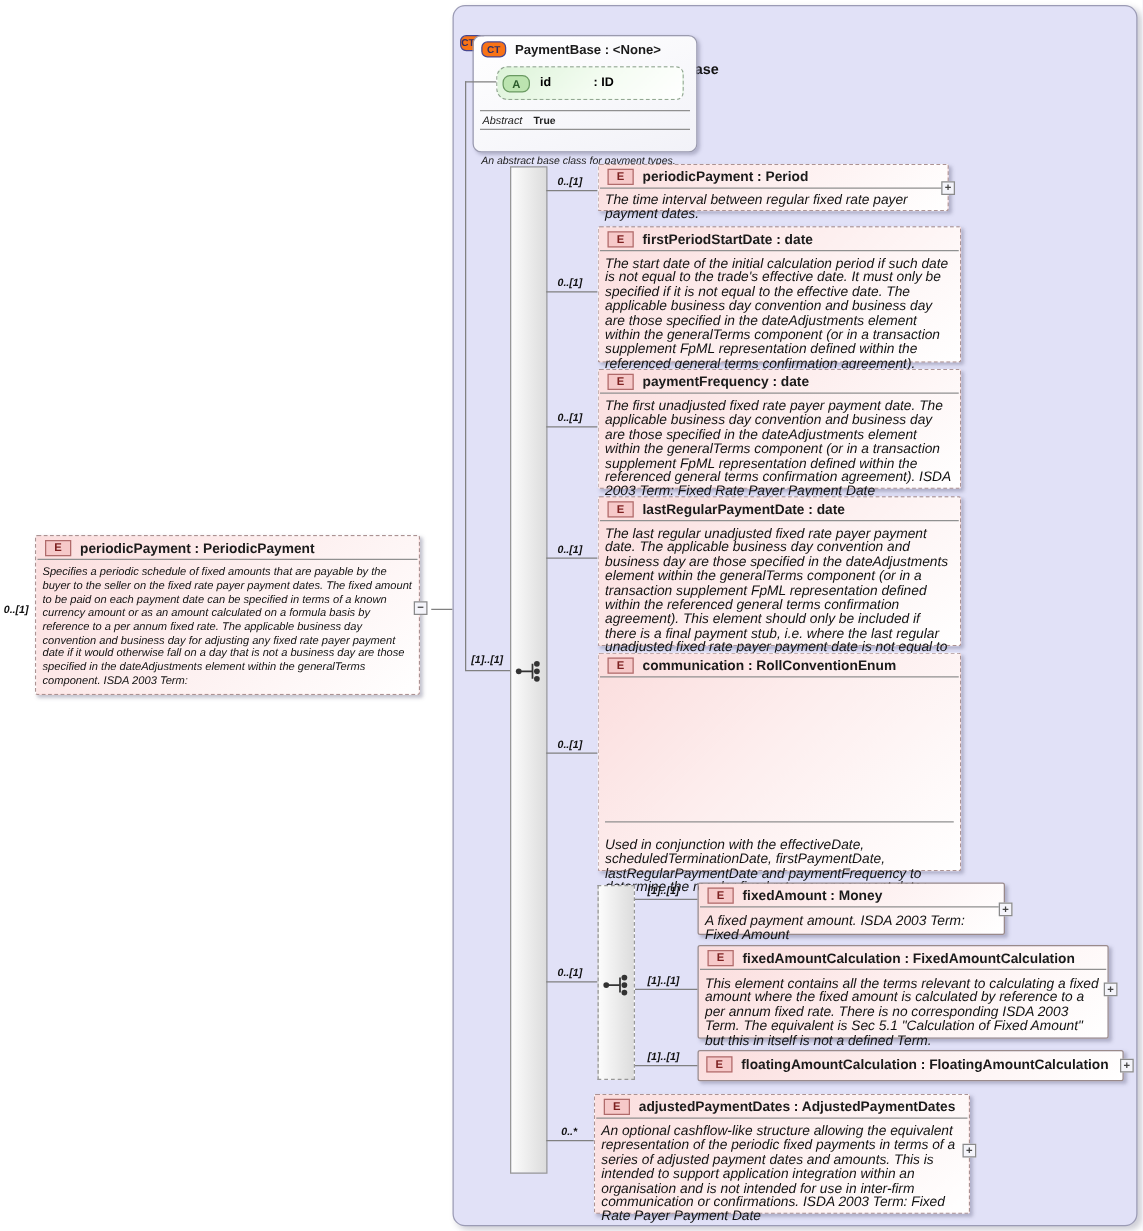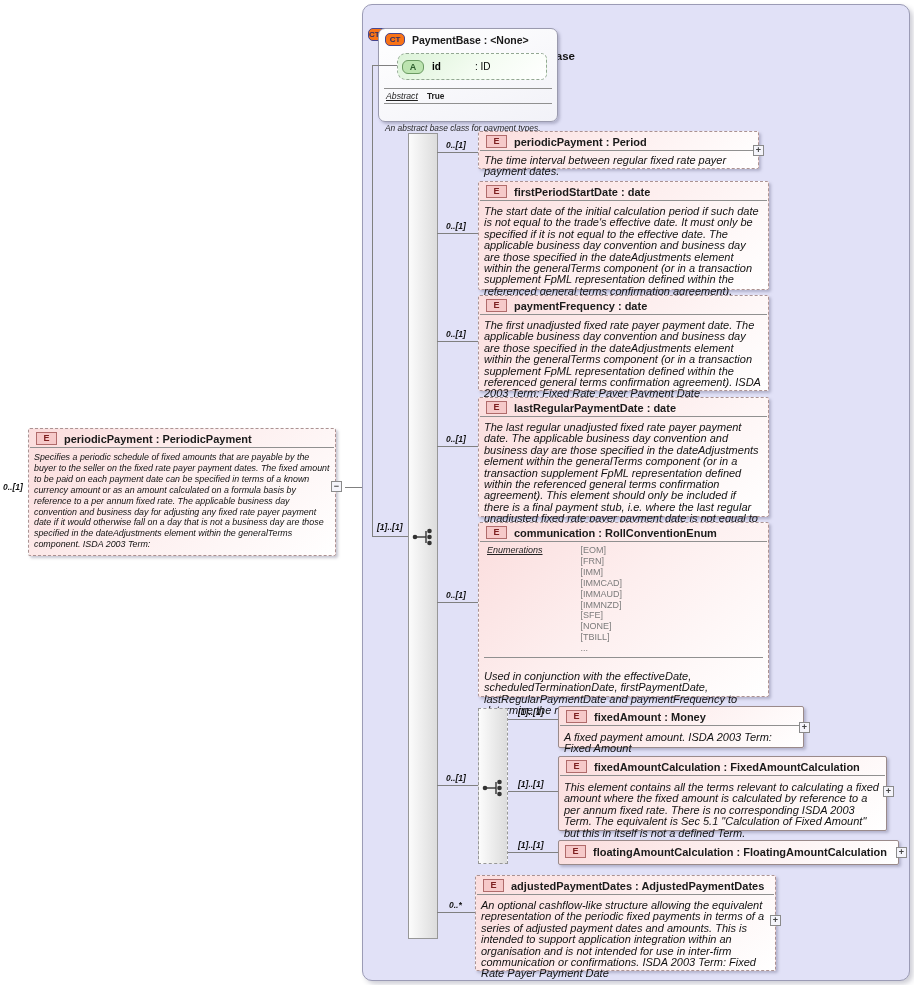--- a/index.html
+++ b/index.html
@@ -68,21 +68,21 @@
     position:absolute; left:18px; top:24px; width:150px; height:27px;
     background:linear-gradient(135deg,#dcf3d8 0%, #f4fcf2 55%, #ffffff 100%);
     border:1px dashed #93a893; border-radius:9px 6px 6px 9px;
     display:flex; align-items:center;
   }
   .a-badge {
     width:22px; height:14px; margin-left:4px; background:#bce4b0;
     border:1px solid #6a9a62; border-radius:6px; color:#2c5c2c;
     font-size:9px; font-weight:bold; text-align:center; line-height:12px; flex:0 0 auto;
   }
-  .facet-label { font-style:italic; font-size:8.7px; color:#222;text-decoration:underline; }
+  .facet-label { font-style:italic; font-size:8.7px; color:#222; }
   .facet-value { font-size:8.3px; font-weight:bold; color:#222; }
 
   .enum-row { display:flex; padding:3px 0 0 8px; }
   .enum-values { display:flex; flex-direction:column; font-size:9px; color:#7b7b7b; line-height:10.9px; margin-left:38px; }
   .title-row { position:absolute; left:368px; top:6px; display:flex; align-items:center; gap:7px; }
   .root-title { font-weight:bold; font-size:11.5px; color:#111;margin-top:44px; }
 </style>
 </head>
 <body>
 
@@ -110,21 +110,21 @@
   </div>
 
   <div class="base-box">
     <div class="el-head" style="padding-top:4px;">
       <span class="ct-badge" style="width:20px;">CT</span>
       <span class="el-title" style="font-size:10.5px;">PaymentBase : &lt;None&gt;</span>
     </div>
     <div class="attr-box">
       <span class="a-badge">A</span>
       <span style="font-weight:bold; font-size:10px; margin-left:8px;">id</span>
-      <span style="font-weight:normal; font-size:10px; margin-left:34px;">: ID</span>
+      <span style="font-weight:bold; font-size:10px; margin-left:34px;">: ID</span>
     </div>
     <div class="divider" style="top:59px;"></div>
     <div style="position:absolute; left:7px; top:62px; display:flex; gap:9px; align-items:baseline;">
       <span class="facet-label">Abstract</span>
       <span class="facet-value">True</span>
     </div>
     <div class="divider" style="top:74px;"></div>
     <div style="position:absolute; left:6px; top:94px; right:3px; font-style:italic; font-size:8.4px; line-height:10px; color:#222;">An abstract base class for payment types.</div>
   </div>
 
@@ -191,35 +191,20 @@
       <span class="el-title">lastRegularPaymentDate : date</span>
     </div>
     <div class="annot" style="top:24px;">The last regular unadjusted fixed rate payer payment date. The applicable business day convention and business day are those specified in the dateAdjustments element within the generalTerms component (or in a transaction supplement FpML representation defined within the referenced general terms confirmation agreement). This element should only be included if there is a final payment stub, i.e. where the last regular unadjusted fixed rate payer payment date is not equal to the scheduled termination date. ISDA 2003 Term: Fixed Rate Payer Payment Date</div>
   </div>
 
   <div class="el-box" style="left:478px; top:522px; width:291px; height:175px;">
     <div class="el-head" style="border-bottom:1px solid #909090; margin:0 1px;">
       <span class="e-badge">E</span>
       <span class="el-title">communication : RollConventionEnum</span>
     </div>
-    <div class="enum-row">
-      <span class="facet-label" style="font-size:9px;">Enumerations</span>
-      <div class="enum-values">
-        <span>[EOM]</span>
-        <span>[FRN]</span>
-        <span>[IMM]</span>
-        <span>[IMMCAD]</span>
-        <span>[IMMAUD]</span>
-        <span>[IMMNZD]</span>
-        <span>[SFE]</span>
-        <span>[NONE]</span>
-        <span>[TBILL]</span>
-        <span>...</span>
-      </div>
-    </div>
     <div class="divider" style="top:134px;"></div>
     <div class="annot" style="top:148px;">Used in conjunction with the effectiveDate, scheduledTerminationDate, firstPaymentDate, lastRegularPaymentDate and paymentFrequency to determine the regular fixed rate payer payment dates.</div>
   </div>
 
   <div class="bar dashed" style="left:478px; top:708px; width:30px; height:156px;"></div>
   <span style="position:absolute; left:481px; top:779px;">
     <svg width="24" height="18" viewBox="0 0 24 18">
       <line x1="4" y1="9" x2="15" y2="9" stroke="#333" stroke-width="1.4"></line>
       <line x1="15" y1="3" x2="15" y2="15" stroke="#333" stroke-width="1.4"></line>
       <circle cx="4" cy="9" r="2.3" fill="#333"></circle>

